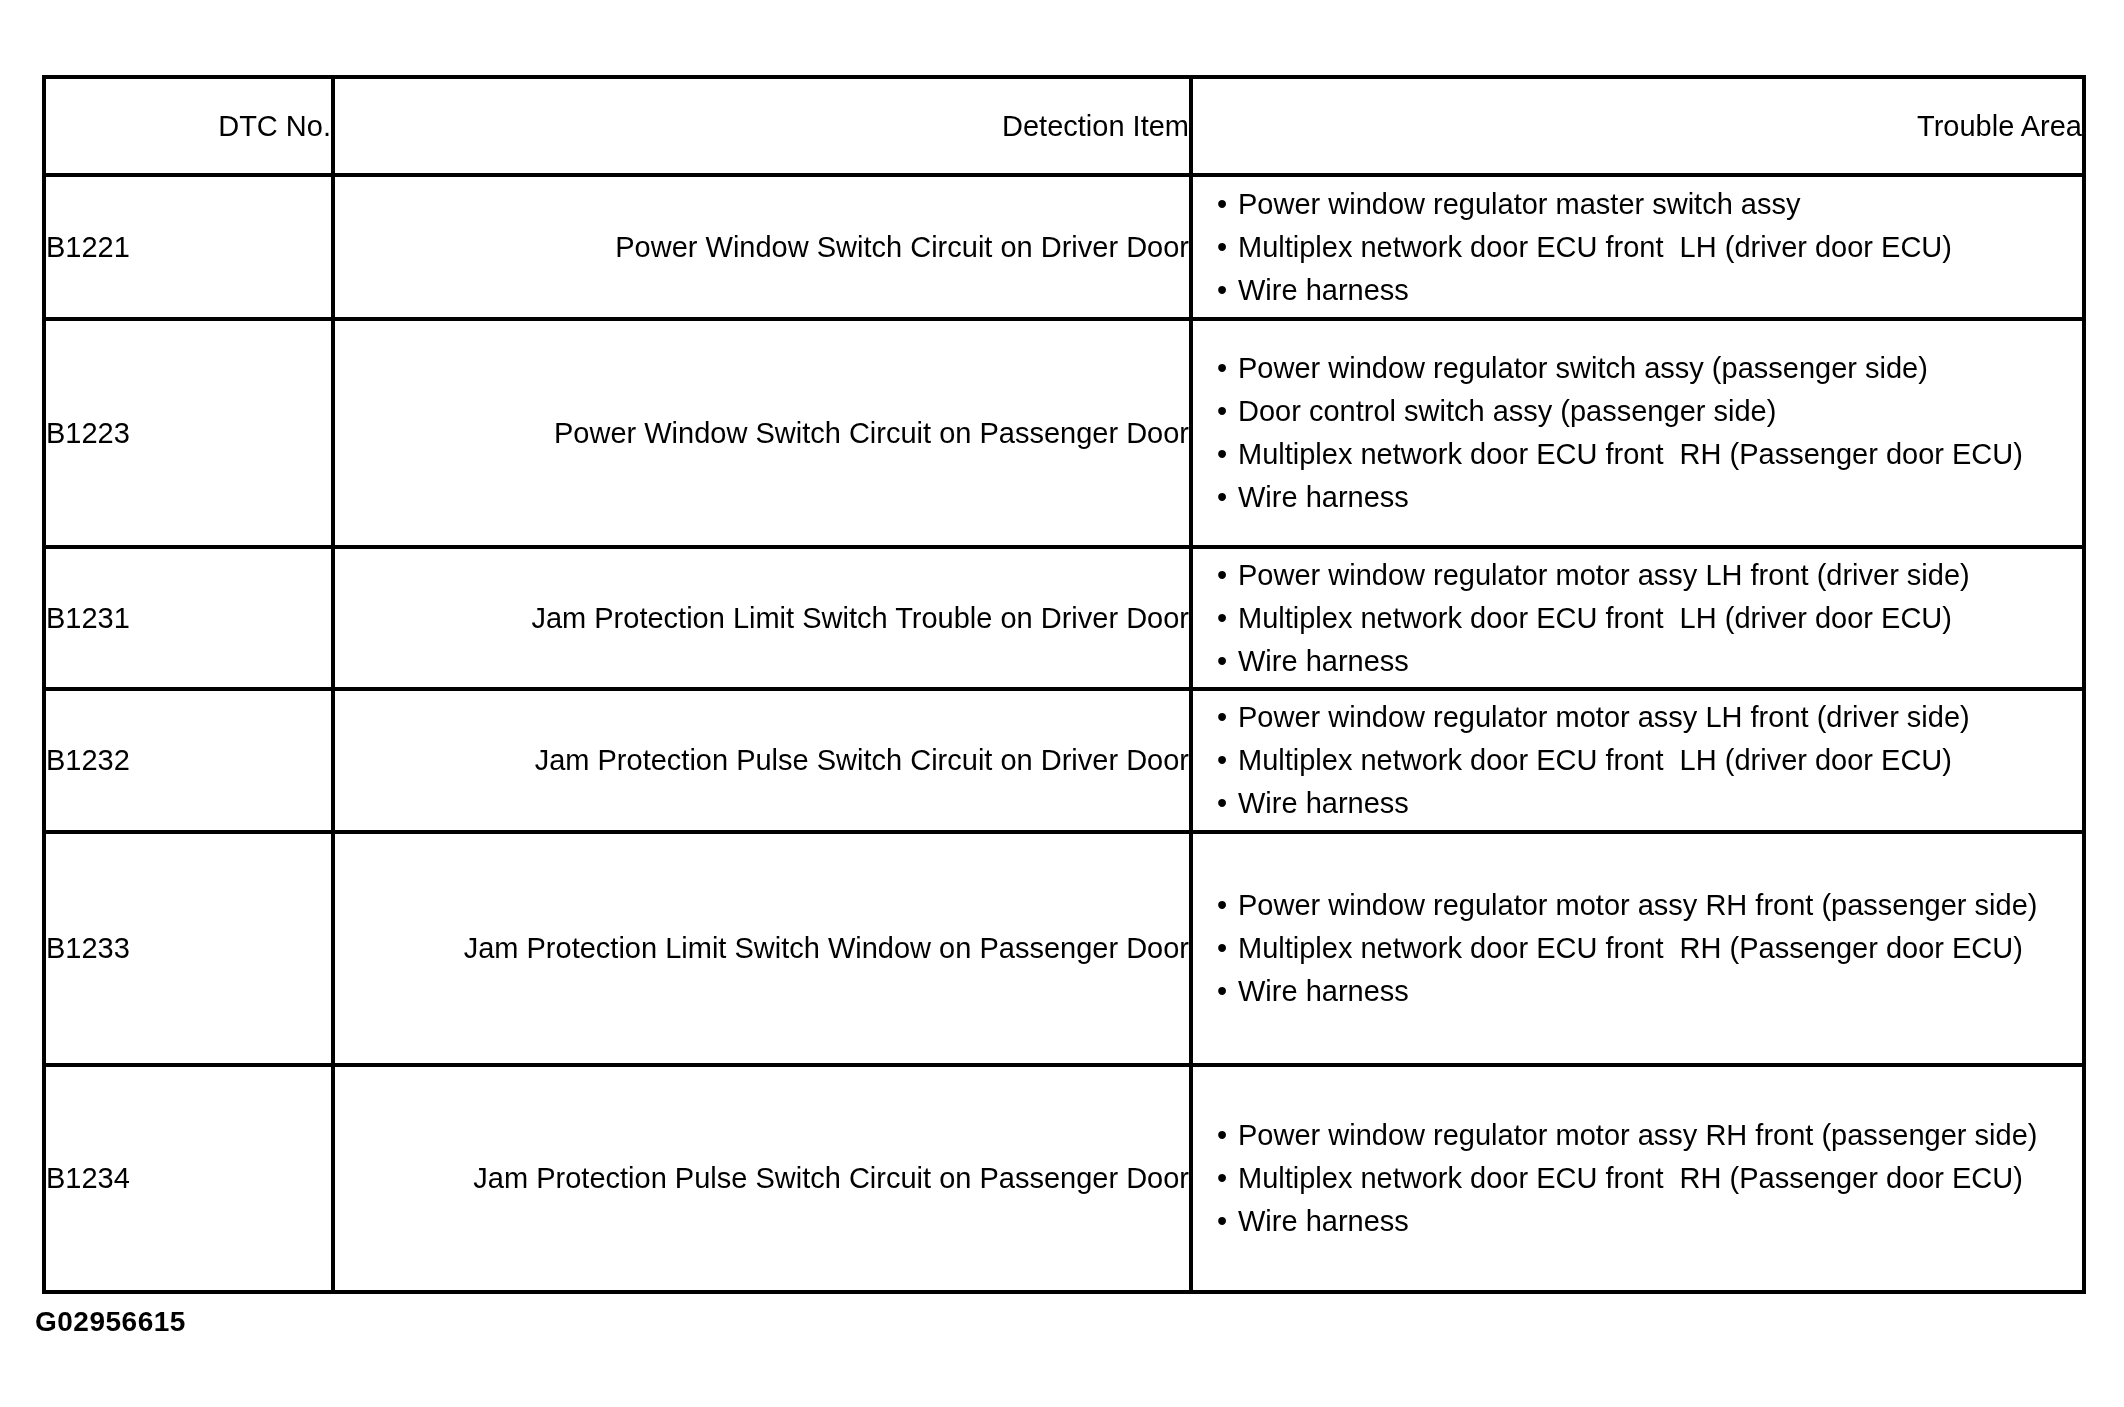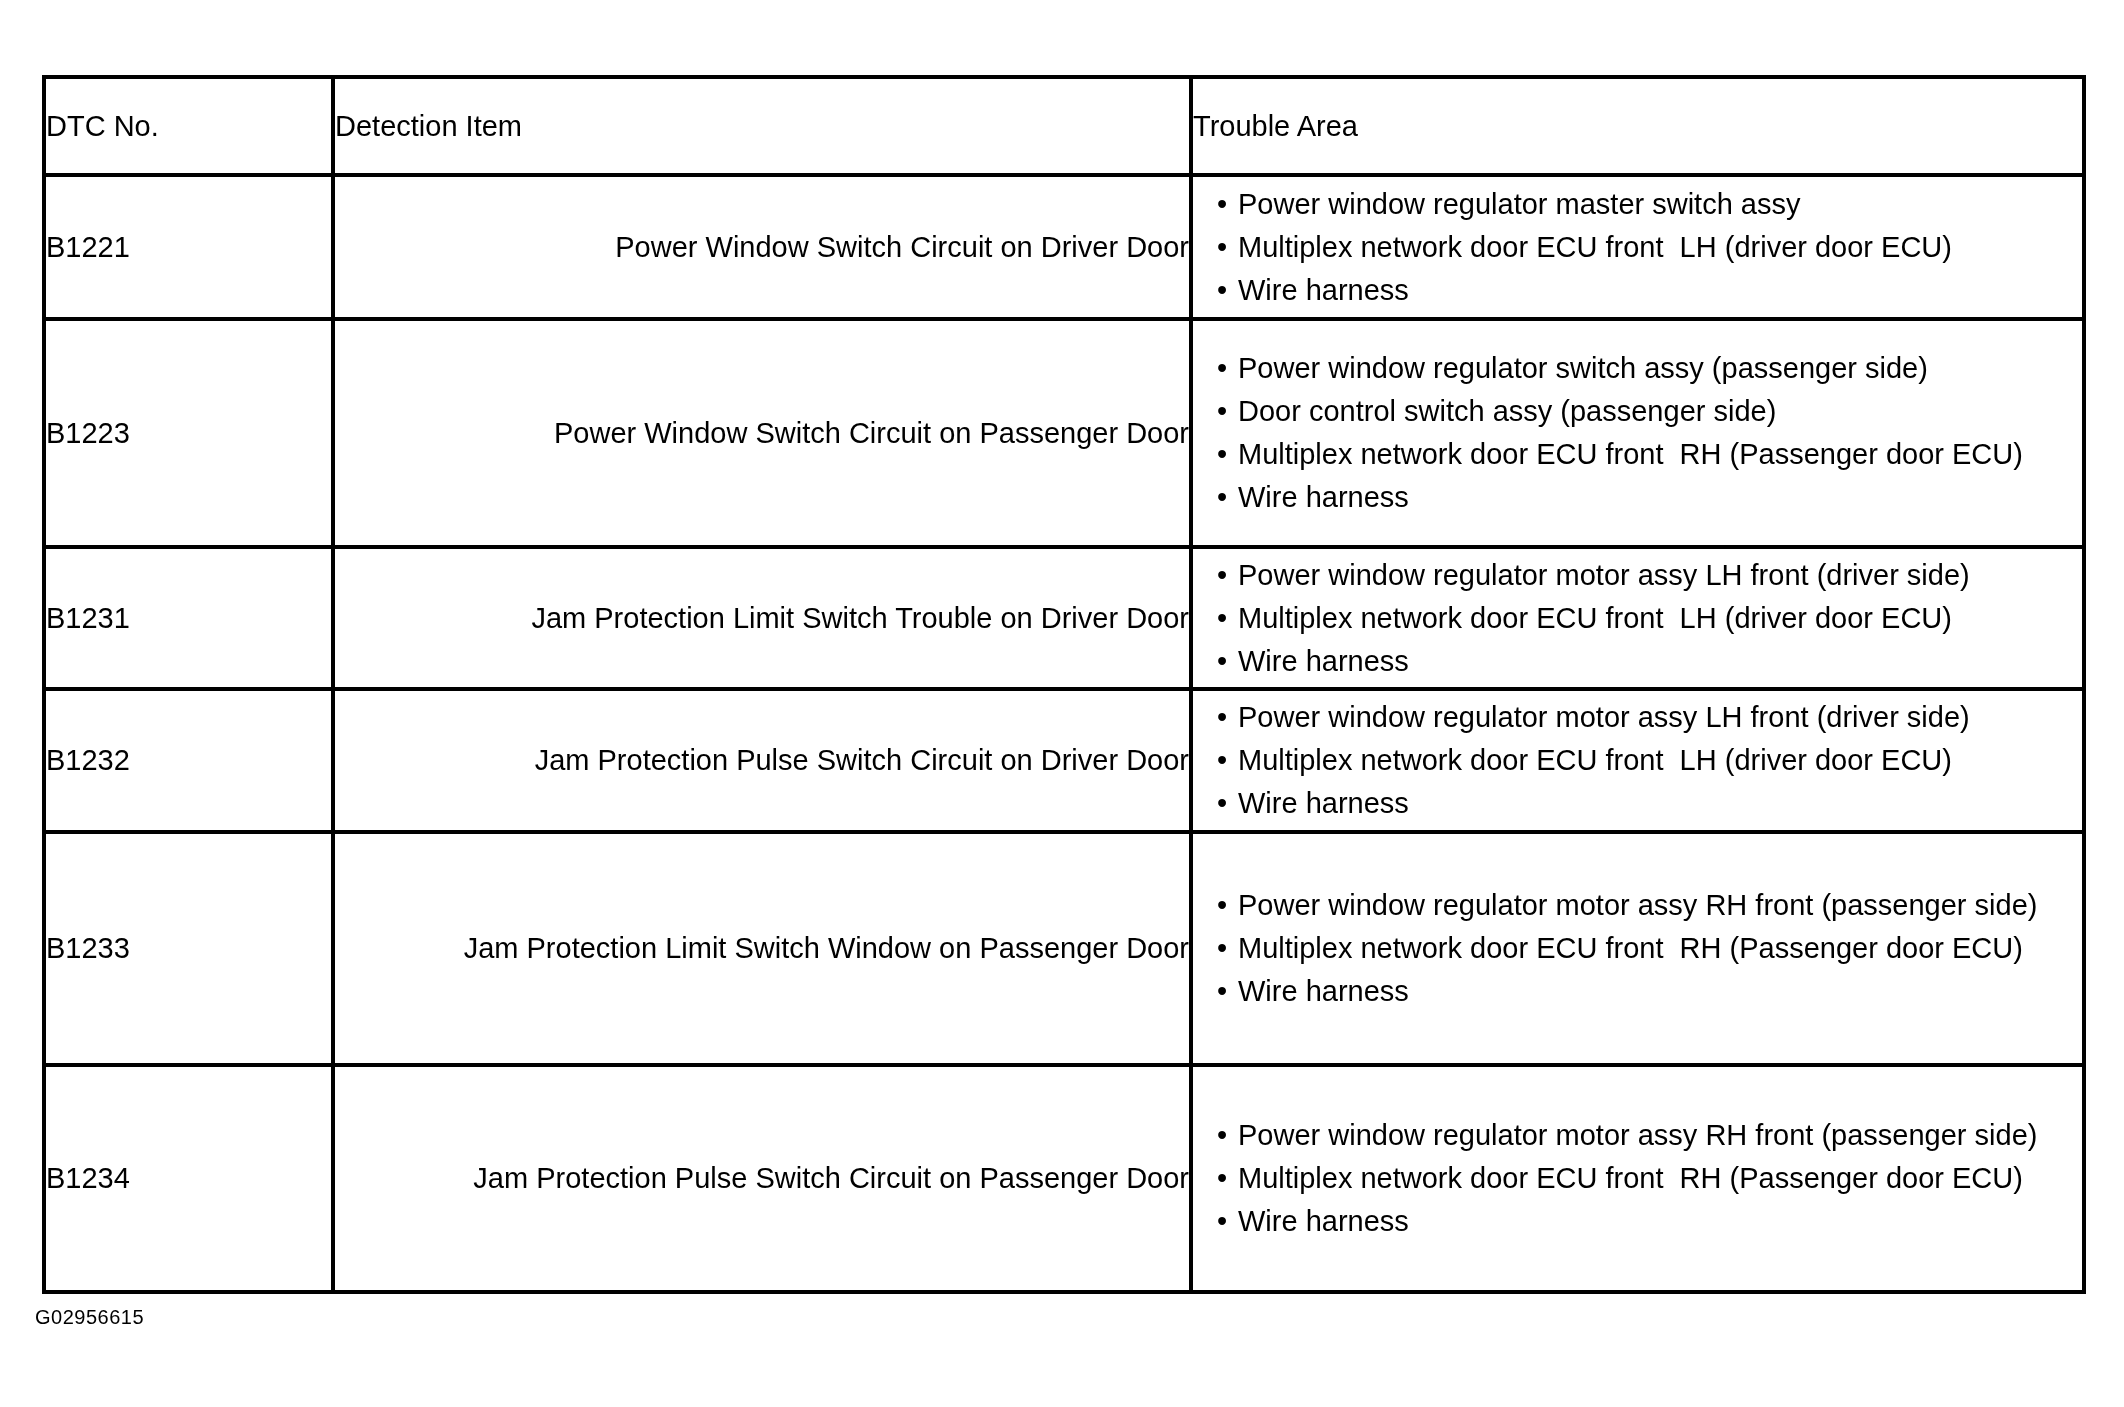--- a/index.html
+++ b/index.html
@@ -32,21 +32,21 @@
   col.c-dtc { width: 289px; }
   col.c-det { width: 858px; }
   col.c-tro { width: 893px; }
   thead tr { height: 98px; }
   tbody tr:nth-child(1) { height: 144px; }
   tbody tr:nth-child(2) { height: 228px; }
   tbody tr:nth-child(3) { height: 142px; }
   tbody tr:nth-child(4) { height: 143px; }
   tbody tr:nth-child(5) { height: 233px; }
   tbody tr:nth-child(6) { height: 227px; }
-  th { text-align: left; }
+  th { text-align: right; }
   td.dtc-cell { text-align: left; }
   td.det-cell { text-align: right; padding-left: 13px; padding-right: 8px; }
   td.tro-cell { text-align: left; }
   td.tro-cell ul {
     list-style: none;
     margin: 0;
     padding: 4px 10px 4px 24px;
   }
   td.tro-cell li {
     position: relative;
@@ -57,22 +57,22 @@
   td.tro-cell li::before {
     content: "\2022";
     position: absolute;
     left: 0;
     top: 0;
   }
   .figure-id {
     position: absolute;
     left: 35px;
     top: 1306px;
-    font-size: 20px;
-    font-weight: normal;
+    font-size: 28px;
+    font-weight: bold;
     letter-spacing: 0.5px;
   }
 </style>
 </head>
 <body>
 
 <div class="page">
   <table class="dtc-table">
     <colgroup>
       <col class="c-dtc">

